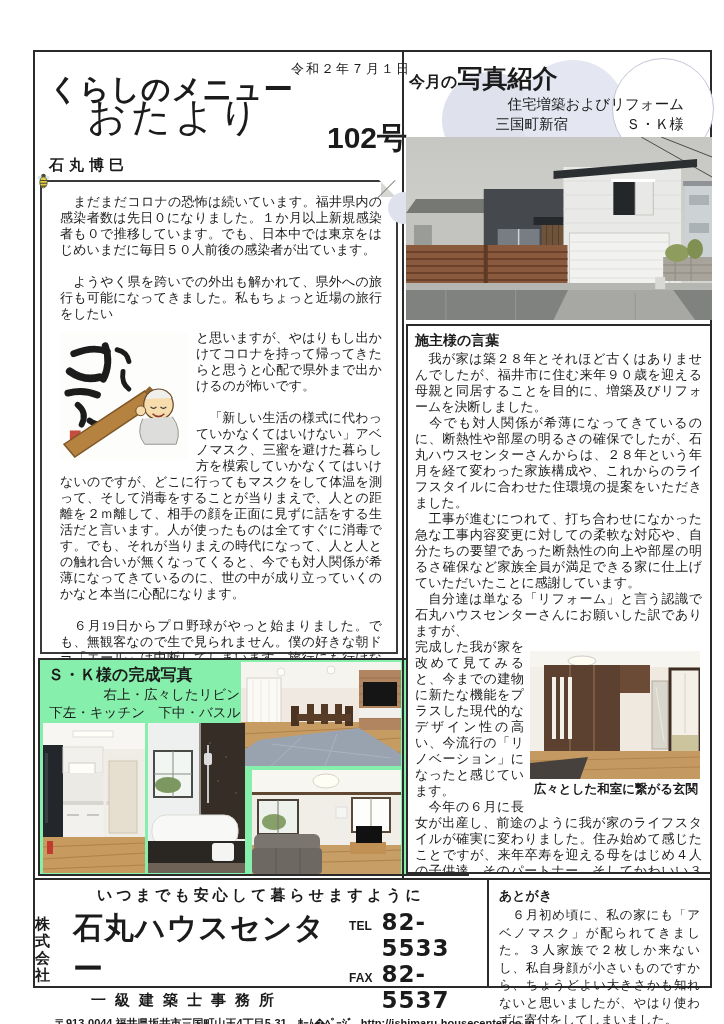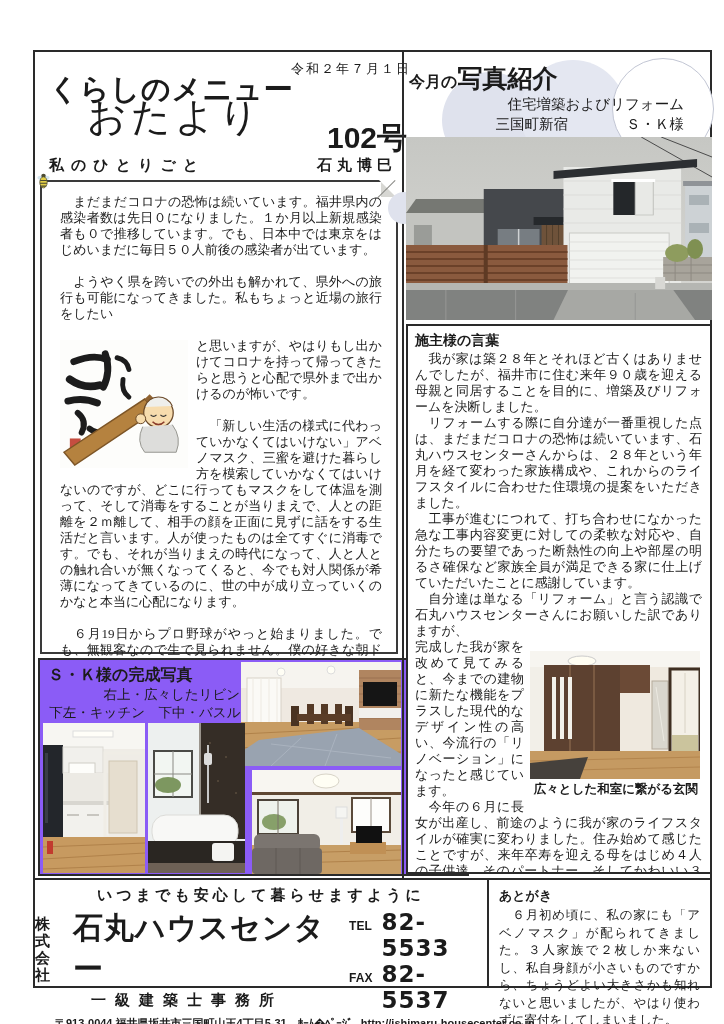--- a/index.html
+++ b/index.html
@@ -33,21 +33,21 @@
                border-bottom:17px solid #d7d7d3; border-right:17px solid transparent; }
   .fold { position:absolute; top:-2px; right:-2px; width:0; height:0;
           border-top:19px solid #fff; border-left:19px solid transparent; }
   .fold-line { position:absolute; top:7px; right:-3px; width:26px; height:1px;
                background:#8a8a86; transform:rotate(-45deg); }
   .bee { position:absolute; top:-10px; left:-5px; }
   .illust { float:left; width:128px; height:128px; margin:2px 8px 2px 0; }
 
   
   .photobox { position:absolute; left:3px; top:606px; width:431px; height:218px;
-              border:2px solid #2a2a2a; background:#8b5cf6; overflow:hidden; }
+              border:2px solid #2a2a2a; background:#86efac; overflow:hidden; }
   .pb-cap { position:absolute; left:8px; top:5px; width:206px;
             font-family:"Liberation Sans",sans-serif; }
   .pb-title { font-size:16px; font-weight:bold; }
   .pb-line { font-size:13.5px; text-align:right; line-height:18px; }
   .ph { position:absolute; overflow:hidden; background:#ddd; }
   .ph svg { display:block; width:100%; height:100%; }
   .ph-living    { left:201px; top:2px;  width:160px; height:104px; }
   .ph-kitchen   { left:3px;   top:63px; width:102px; height:150px; }
   .ph-bath      { left:108px; top:63px; width:97px;  height:150px; }
   .ph-youshitsu { left:212px; top:110px; width:149px; height:104px; }
@@ -112,39 +112,38 @@
 <body>
 
 <div class="canvas">
   <div class="page">
 
     <div class="date">令和２年７月１日</div>
     <div class="t1 gothic">くらしのメニュー</div>
     <div class="t2 gothic">おたより</div>
     <div class="issue gothic">102号</div>
     <div class="subrow">
-      <span class="col-t">私のひとりごと</span>
       <span class="auth">石丸博巳</span>
     </div>
 
     <div class="essaybox">
       <span class="fold-back"></span>
       <span class="fold"></span>
       <span class="fold-line"></span>
       <span class="bee">
         <svg width="13" height="17" viewBox="0 0 14 18">
           <ellipse cx="4" cy="6" rx="3.5" ry="2" fill="#cfe2ec" opacity=".9"></ellipse>
           <ellipse cx="10" cy="6" rx="3.5" ry="2" fill="#cfe2ec" opacity=".9"></ellipse>
           <circle cx="7" cy="4" r="2.4" fill="#4a4a33"></circle>
           <ellipse cx="7" cy="11" rx="4" ry="6" fill="#e3cf46" stroke="#4a4a33" stroke-width=".8"></ellipse>
           <path d="M3.4 9 h7.2 M3.2 12 h7.6 M4.4 15 h5.2" stroke="#4a4a33" stroke-width="1.2"></path>
         </svg>
       </span>
       <p>　まだまだコロナの恐怖は続いています。福井県内の感染者数は先日０になりました。１か月以上新規感染者も０で推移しています。でも、日本中では東京をはじめいまだに毎日５０人前後の感染者が出ています。</p>
-      <p style="margin-bottom:16px">　ようやく県を跨いでの外出も解かれて、県外への旅行も可能になってきました。私もちょっと近場の旅行をしたい</p>
+      <p style="margin-bottom:8px">　ようやく県を跨いでの外出も解かれて、県外への旅行も可能になってきました。私もちょっと近場の旅行をしたい</p>
       <div class="illust">
         <svg viewBox="0 0 130 130">
           <rect width="130" height="130" fill="#fdfdfb"></rect>
           <g stroke="#1c1c1c" stroke-linecap="round" fill="none">
             <path d="M14 22 q20 -8 34 -2" stroke-width="7"></path>
             <path d="M10 40 q14 10 30 6" stroke-width="8"></path>
             <path d="M46 14 q6 18 -2 34" stroke-width="7"></path>
             <path d="M8 62 q16 -4 30 2" stroke-width="7"></path>
             <path d="M18 74 q10 8 4 20" stroke-width="6"></path>
             <path d="M58 18 q10 2 12 12" stroke-width="5"></path>
@@ -325,21 +324,21 @@
           <polygon points="164,150 266,150 290,183 148,183" fill="#a7a8a4"></polygon>
           <rect x="0" y="146" width="307" height="7" fill="#b5b6b2"></rect>
           <path d="M40 153 v30 M110 153 v30 M230 156 v27" stroke="#969895"></path>
           <rect x="250" y="140" width="10" height="12" fill="#d8d8d4"></rect>
         </svg>
       </div>
 
       <div class="ownerbox">
         <h3>施主様の言葉</h3>
         <p>　我が家は築２８年とそれほど古くはありませんでしたが、福井市に住む来年９０歳を迎える母親と同居することを目的に、増築及びリフォームを決断しました。</p>
-        <p>　リフォームする際に自分達が一番重視した点は、まだまだコロナの恐怖は続いています、石丸ハウスセンターさんからは、２８年という年月を経て変わった家族構成や、これからのライフスタイルに合わせた住環境の提案をいただきました。</p>
+        <p>　今でも対人関係が希薄になってきているのに、断熱性や部屋の明るさの確保でしたが、石丸ハウスセンターさんからは、２８年という年月を経て変わった家族構成や、これからのライフスタイルに合わせた住環境の提案をいただきました。</p>
         <p>　工事が進むにつれて、打ち合わせになかった急な工事内容変更に対しての柔軟な対応や、自分たちの要望であった断熱性の向上や部屋の明るさ確保など家族全員が満足できる家に仕上げていただいたことに感謝しています。</p>
         <p>　自分達は単なる「リフォーム」と言う認識で石丸ハウスセンターさんにお願いした訳でありますが、</p>
         <div class="genkan-wrap">
           <div class="genkan">
             <svg viewBox="0 0 170 128" preserveAspectRatio="none">
               <rect width="170" height="128" fill="#efe9df"></rect>
               <rect width="170" height="16" fill="#f7f5f0"></rect>
               <ellipse cx="52" cy="10" rx="14" ry="5" fill="#fffdf2" stroke="#ccc"></ellipse>
               <rect x="0" y="16" width="14" height="92" fill="#f2efe8"></rect>
               <rect x="14" y="14" width="76" height="98" fill="#5d4130"></rect>

